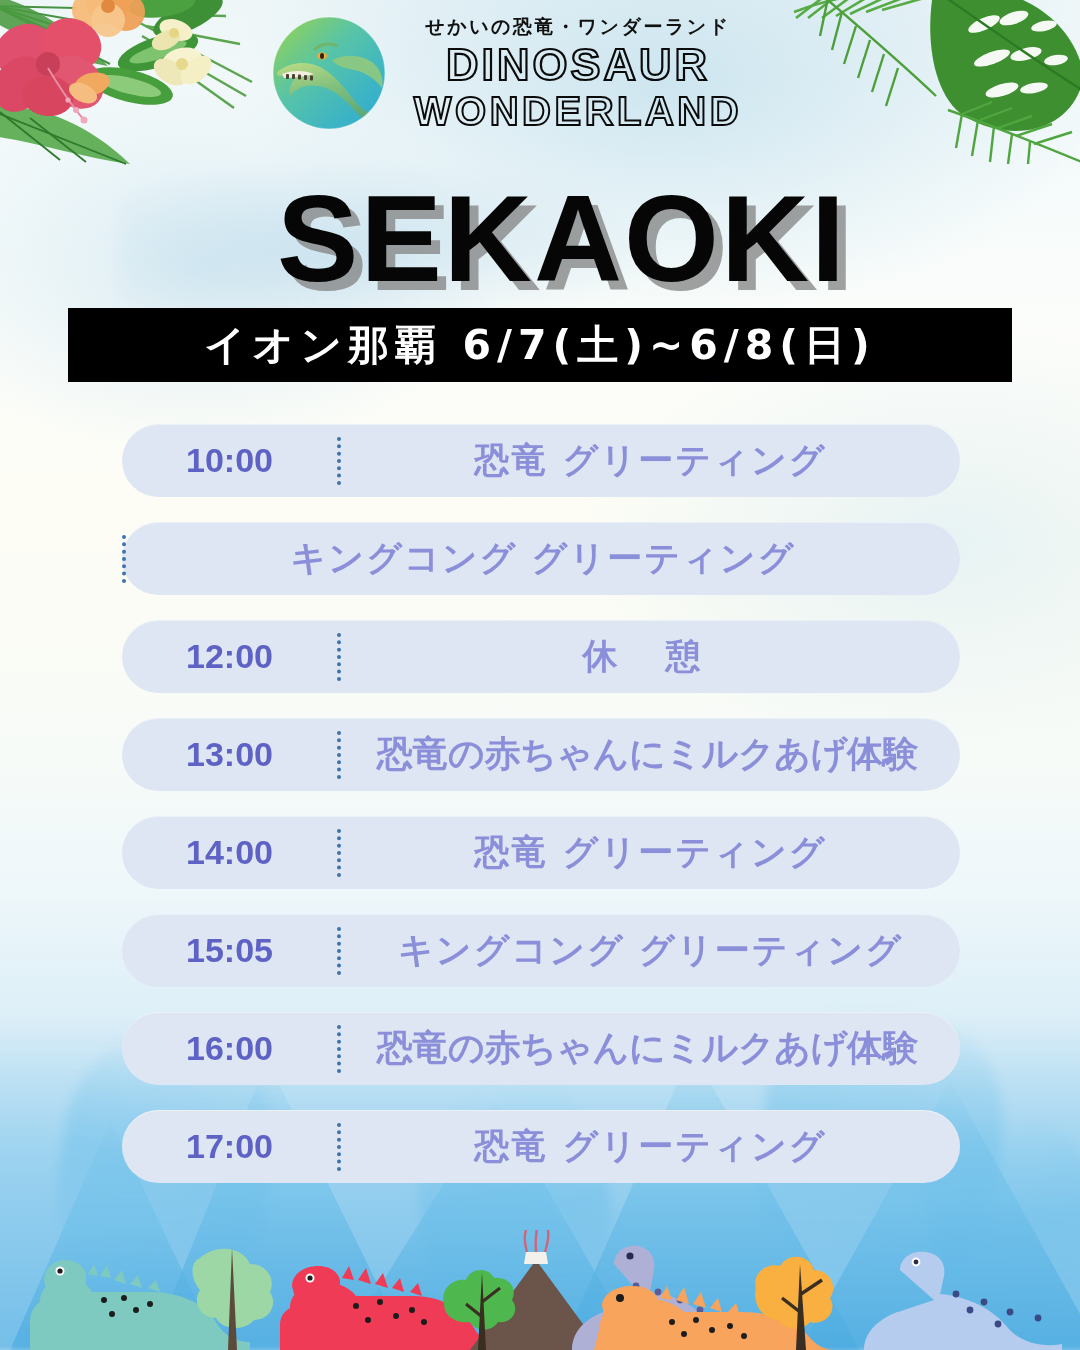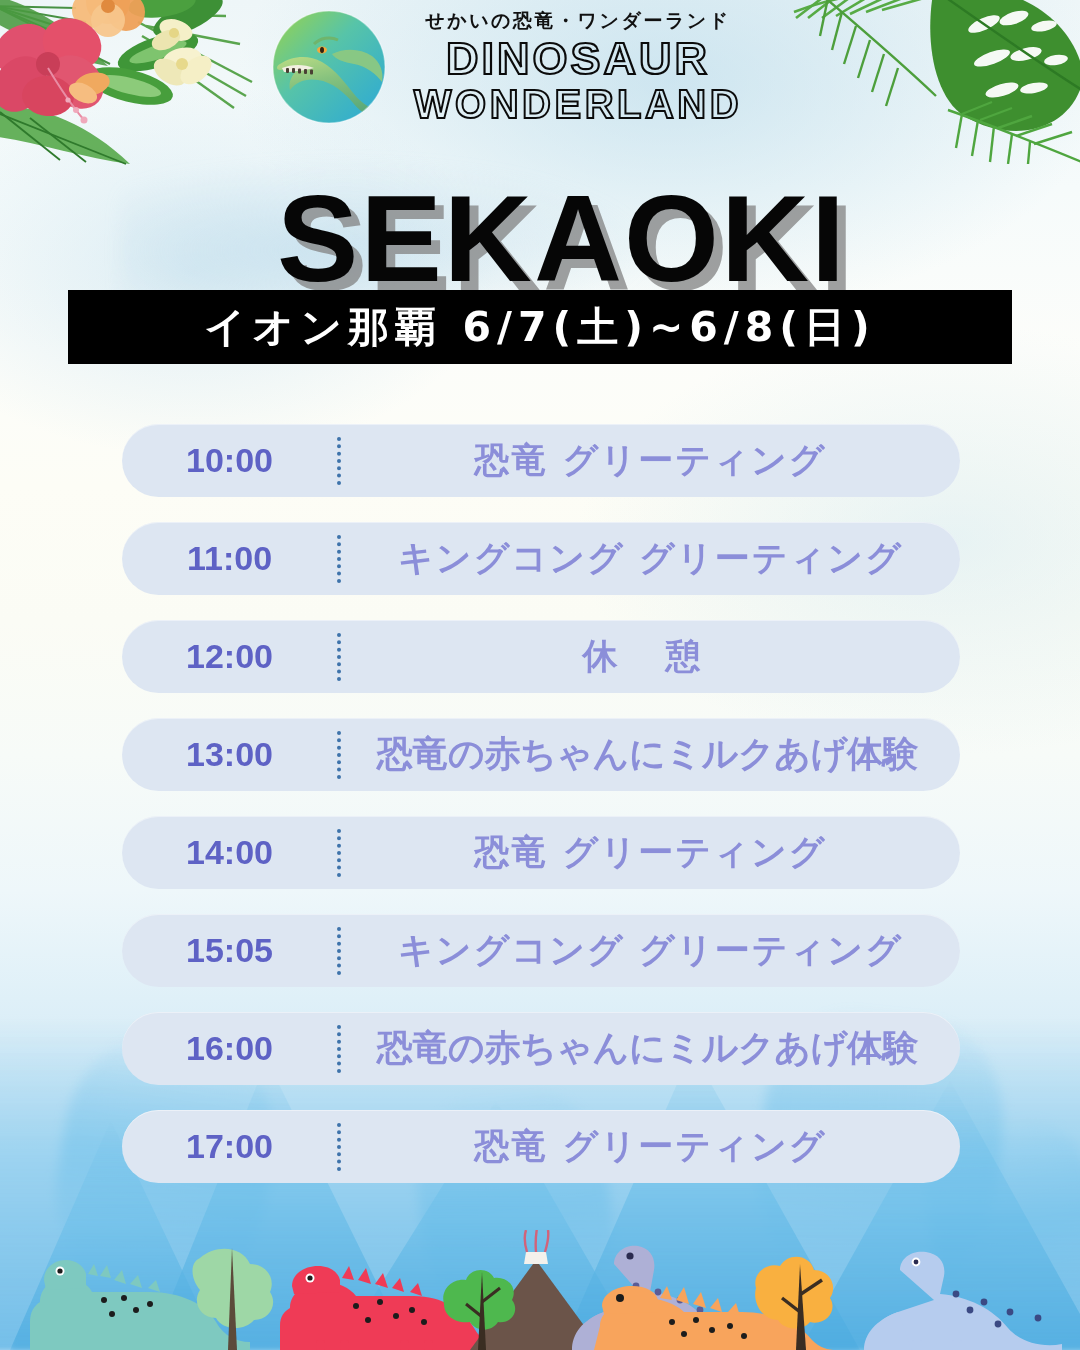--- a/index.html
+++ b/index.html
@@ -71,21 +71,21 @@
     filter: blur(8px);
   }
 
   
   .deco-tl { position: absolute; left: -10px; top: -14px; width: 330px; height: 190px; }
   .deco-tr { position: absolute; right: -6px; top: -16px; width: 300px; height: 180px; }
 
   
   .header {
     position: absolute; left: 0; top: 8px; width: 1012px; height: 130px;
-    display: flex; align-items: flex-start; justify-content: center; gap: 26px;
+    display: flex; align-items: center; justify-content: center; gap: 26px;
   }
   .logo-badge { width: 118px; height: 118px; position: relative; flex: 0 0 auto; }
   .brand { display: flex; flex-direction: column; align-items: center; }
   .brand-tagline {
     font-size: 19px; letter-spacing: 2.5px; color: #111;
     font-weight: 700; margin-bottom: 3px;
     font-family: "DejaVu Sans", sans-serif;
   }
   .brand-main {
     font-size: 45px; font-weight: 800; letter-spacing: 3px; line-height: 0.98;
@@ -106,21 +106,21 @@
     position: absolute; left: 0; top: 178px; width: 1080px;
     text-align: center;
     font-size: 122px; font-weight: 800; letter-spacing: 2px;
     color: #060606; line-height: 1.0;
     text-shadow: 9px 9px 0 rgba(130,130,130,0.75);
     font-family: "Liberation Sans", sans-serif;
     padding-left: 44px;
   }
 
   .title-band {
-    position: absolute; left: 68px; top: 290px; width: 944px; height: 74px;
+    position: absolute; left: 68px; top: 308px; width: 944px; height: 74px;
     background: #000; display: flex; align-items: center; justify-content: center;
   }
   .title-band-text {
     color: #fff; font-size: 41px; font-weight: 700; letter-spacing: 6px;
     font-family: "DejaVu Sans", sans-serif; white-space: nowrap;
   }
 
   
   .schedule {
     position: absolute; left: 122px; top: 424px; width: 838px;
@@ -352,21 +352,20 @@
     <span class="title-band-text">イオン那覇 6/7(土)~6/8(日)</span>
   </div>
 
   <div class="schedule" id="schedule-list">
       <div class="row">
         <div class="row-time">10:00</div>
         <div class="row-sep"></div>
         <div class="row-act">恐竜 グリーティング</div>
       </div>
       <div class="row">
-        <div class="row-time">11:00</div>
         <div class="row-sep"></div>
         <div class="row-act">キングコング グリーティング</div>
       </div>
       <div class="row">
         <div class="row-time">12:00</div>
         <div class="row-sep"></div>
         <div class="row-act rest">休 憩</div>
       </div>
       <div class="row">
         <div class="row-time">13:00</div>

